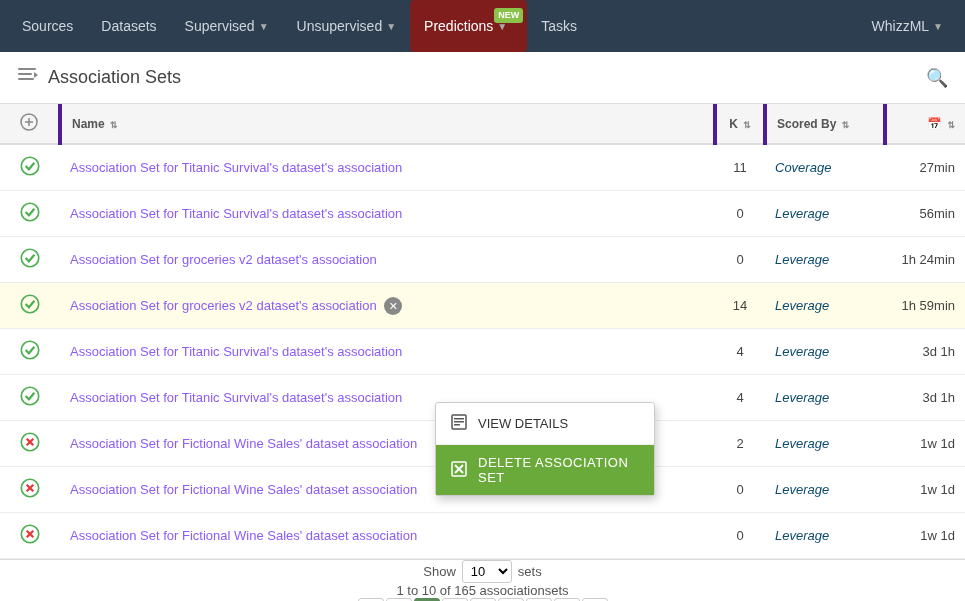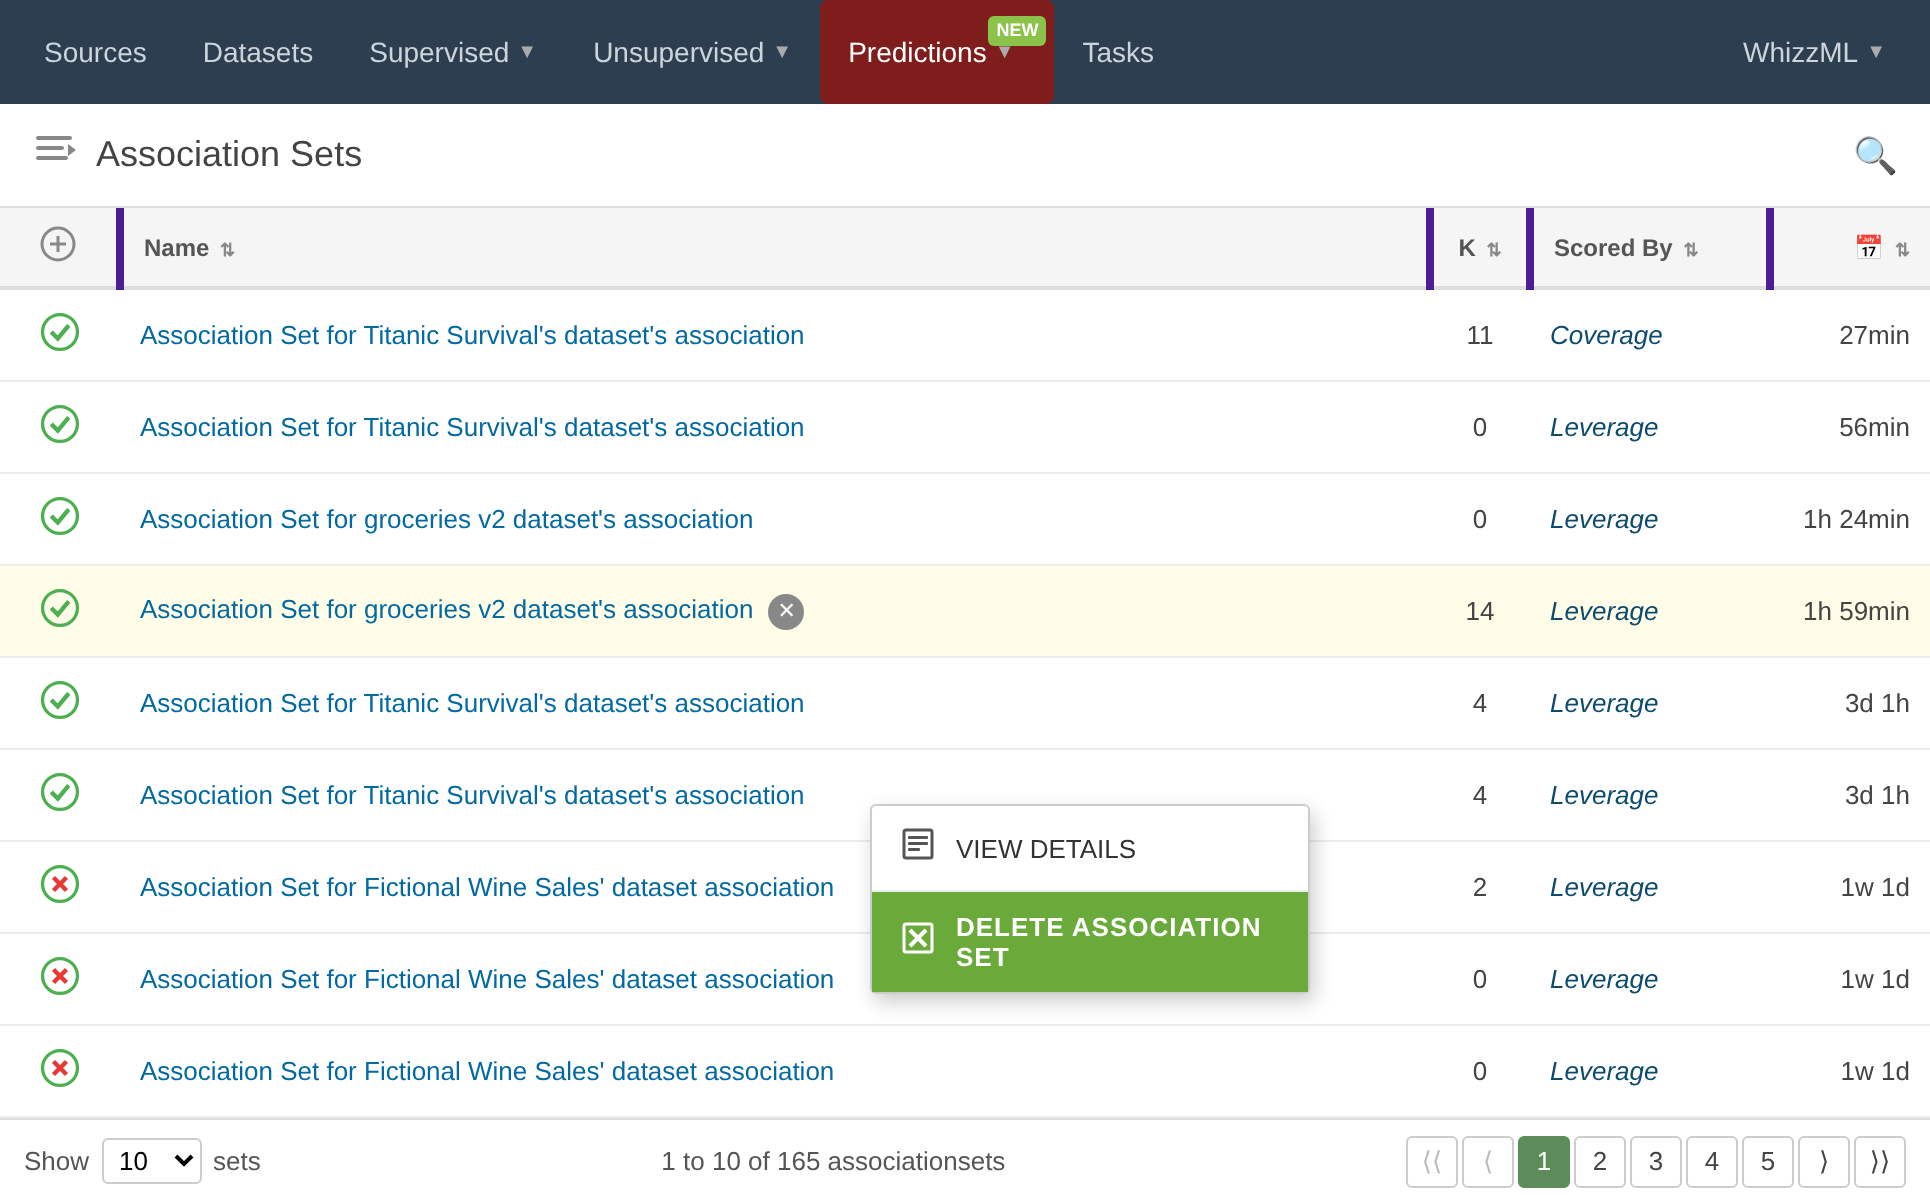--- a/index.html
+++ b/index.html
@@ -126,21 +126,21 @@
     .td-icon { text-align: center; }
     .row-icon {
       display: inline-block;
       width: 24px;
       height: 24px;
       position: relative;
     }
     .row-icon svg { width: 24px; height: 24px; }
 
     .link-text {
-      color: #0369a1;
+      color: #8b5cf6;
       cursor: pointer;
       text-decoration: none;
     }
 
     .td-k { text-align: center; color: #444; }
     .td-scored { color: #0c4a6e; font-style: italic; }
     .td-time { text-align: right; color: #444; }
 
     
     .context-menu {
@@ -160,21 +160,21 @@
       padding: 10px 14px;
       cursor: pointer;
       font-size: 13px;
       color: #333;
       border-bottom: 1px solid #eee;
     }
     .context-menu-item:last-child { border-bottom: none; }
     .context-menu-item.danger {
       background: #6aaa3a;
       color: #fff;
-      font-weight: bold;
+      font-weight: normal;
       letter-spacing: 0.5px;
     }
     .context-menu-icon {
       margin-right: 10px;
       font-size: 15px;
     }
 
     
     .row-close {
       display: inline-block;
@@ -195,20 +195,21 @@
       background: #fff;
       border-top: 1px solid #ddd;
       height: 42px;
       display: flex;
       align-items: center;
       padding: 0 12px;
       position: absolute;
       bottom: 0;
       left: 0;
       right: 0;
+      flex-direction: column;
     }
     .footer-show {
       display: flex;
       align-items: center;
       gap: 6px;
       color: #555;
       font-size: 13px;
     }
     .footer-select {
       border: 1px solid #ccc;

